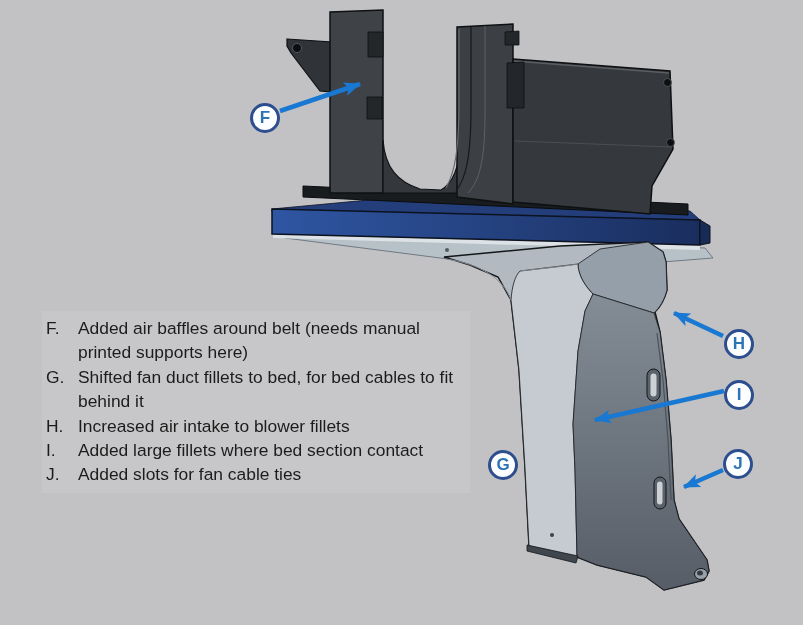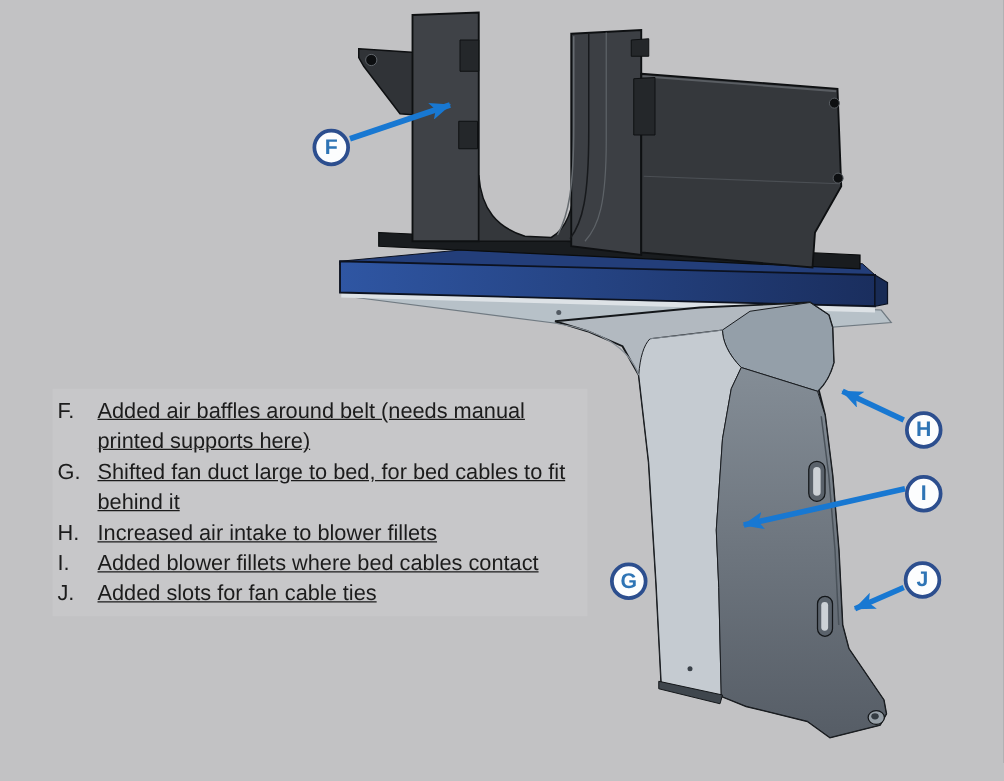--- a/index.html
+++ b/index.html
@@ -12,21 +12,21 @@
   .text-backdrop{
     position:absolute;left:42px;top:311px;width:428px;height:182px;
     background:rgba(255,255,255,0.09);
   }
   .callout-list{
     position:absolute;left:46px;top:316px;width:412px;
     color:#1c1c1c;font-size:17.4px;line-height:24.4px;
   }
   .callout-item{display:flex;}
   .callout-prefix{flex:0 0 32px;}
-  .callout-text{flex:0 0 386px;max-width:386px;text-decoration:underline;}
+  .callout-text{flex:0 0 386px;max-width:386px;}
   .lbl{
     position:absolute;width:30px;height:30px;box-sizing:border-box;
     border:3px solid #2c4e8e;border-radius:50%;background:#fcfdfe;
     display:flex;align-items:center;justify-content:center;
     color:#2e74b5;font-weight:bold;font-size:17px;
   }
   .lbl-f{left:250px;top:103px;}
   .lbl-g{left:488px;top:450px;}
   .lbl-h{left:724px;top:329px;}
   .lbl-i{left:724px;top:380px;}
@@ -114,29 +114,29 @@
 
   <div class="text-backdrop"></div>
 
   <div class="callout-list">
     <div class="callout-item">
       <span class="callout-prefix">F.</span>
       <span class="callout-text">Added air baffles around belt (needs manual printed supports here)</span>
     </div>
     <div class="callout-item">
       <span class="callout-prefix">G.</span>
-      <span class="callout-text">Shifted fan duct large to bed, for bed cables to fit behind it</span>
+      <span class="callout-text">Shifted fan duct fillets to bed, for bed cables to fit behind it</span>
     </div>
     <div class="callout-item">
       <span class="callout-prefix">H.</span>
       <span class="callout-text">Increased air intake to blower fillets</span>
     </div>
     <div class="callout-item">
       <span class="callout-prefix">I.</span>
-      <span class="callout-text">Added blower fillets where bed cables contact</span>
+      <span class="callout-text">Added large fillets where bed section contact</span>
     </div>
     <div class="callout-item">
       <span class="callout-prefix">J.</span>
       <span class="callout-text">Added slots for fan cable ties</span>
     </div>
   </div>
 
   <div class="lbl lbl-f">
       <span>F</span>
     </div>

